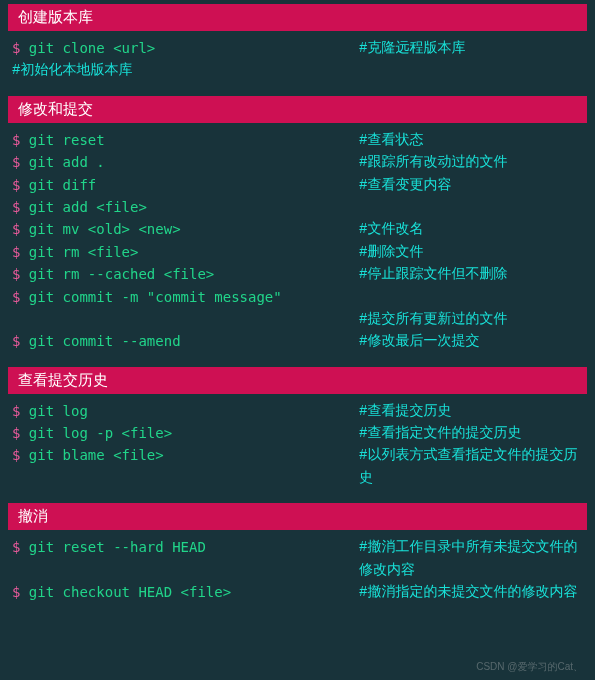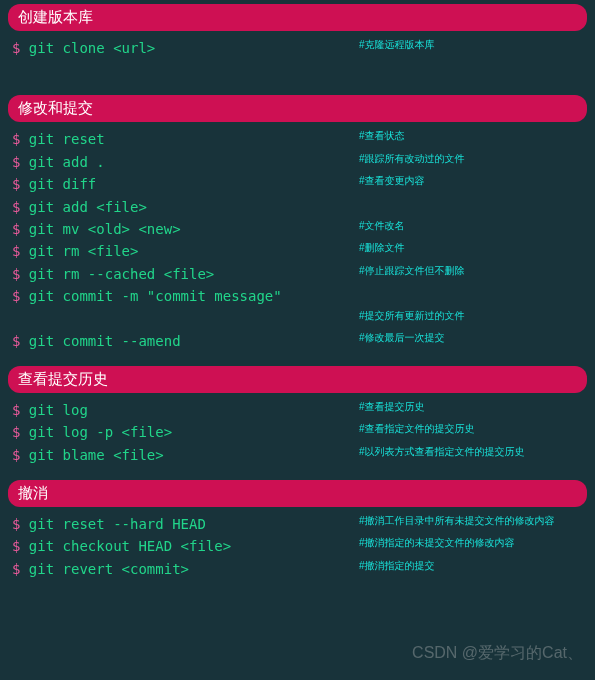--- a/index.html
+++ b/index.html
@@ -18,70 +18,71 @@
     }
     .section {
       margin-bottom: 10px;
     }
     .section-header {
       background: #ce1053;
       color: #ffffff;
       padding: 4px 10px;
       font-size: 15px;
       font-family: "PingFang SC", "Microsoft YaHei", sans-serif;
-      border-radius: 12px;
+      border-radius: 0;
     }
     .cmd-block {
       padding: 6px 4px 4px 4px;
     }
     .cmd-row {
       display: flex;
       align-items: flex-start;
       line-height: 1.6;
       min-height: 22px;
       gap: 37px;
     }
     .cmd-left {
       width: 310px;
       flex-shrink: 0;
       white-space: pre;
     }
     .cmd-right {
       flex: 1;
       color: #18e1d8;
-      font-family: Liberation Sans, sans-serif;
-      font-size: 10px;
+      font-family: Liberation Mono, monospace;
+      font-size: 14px;
     }
     .prompt {
       color: #e65a9a;
     }
     .cmd-text {
       color: #21d58a;
     }
     .watermark {
       position: absolute;
       right: 12px;
-      bottom: 16px;
+      bottom: 6px;
       color: rgba(200,200,200,0.35);
-      font-size: 16px;
+      font-size: 10px;
       font-family: "PingFang SC", "Microsoft YaHei", sans-serif;
     }
   </style>
 </head>
 <body>
 
 <div id="container">
     <div class="section">
       <div class="section-header">创建版本库</div>
       <div class="cmd-block">
         <div class="cmd-row">
           <div class="cmd-left"><span class="prompt">$ </span><span class="cmd-text">git clone &lt;url&gt;</span></div>
           <div class="cmd-right">#克隆远程版本库</div>
         </div>
         <div class="cmd-row">
+          <div class="cmd-right">#初始化本地版本库</div>
         </div>
       </div>
     </div>
     <div class="section">
       <div class="section-header">修改和提交</div>
       <div class="cmd-block">
         <div class="cmd-row">
           <div class="cmd-left"><span class="prompt">$ </span><span class="cmd-text">git reset</span></div>
           <div class="cmd-right">#查看状态</div>
         </div>
@@ -143,20 +144,16 @@
       <div class="section-header">撤消</div>
       <div class="cmd-block">
         <div class="cmd-row">
           <div class="cmd-left"><span class="prompt">$ </span><span class="cmd-text">git reset --hard HEAD</span></div>
           <div class="cmd-right">#撤消工作目录中所有未提交文件的修改内容</div>
         </div>
         <div class="cmd-row">
           <div class="cmd-left"><span class="prompt">$ </span><span class="cmd-text">git checkout HEAD &lt;file&gt;</span></div>
           <div class="cmd-right">#撤消指定的未提交文件的修改内容</div>
         </div>
-        <div class="cmd-row">
-          <div class="cmd-left"><span class="prompt">$ </span><span class="cmd-text">git revert &lt;commit&gt;</span></div>
-          <div class="cmd-right">#撤消指定的提交</div>
-        </div>
       </div>
     </div>
   </div>
 <div class="watermark">CSDN @爱学习的Cat、</div>
 
 </body></html>

